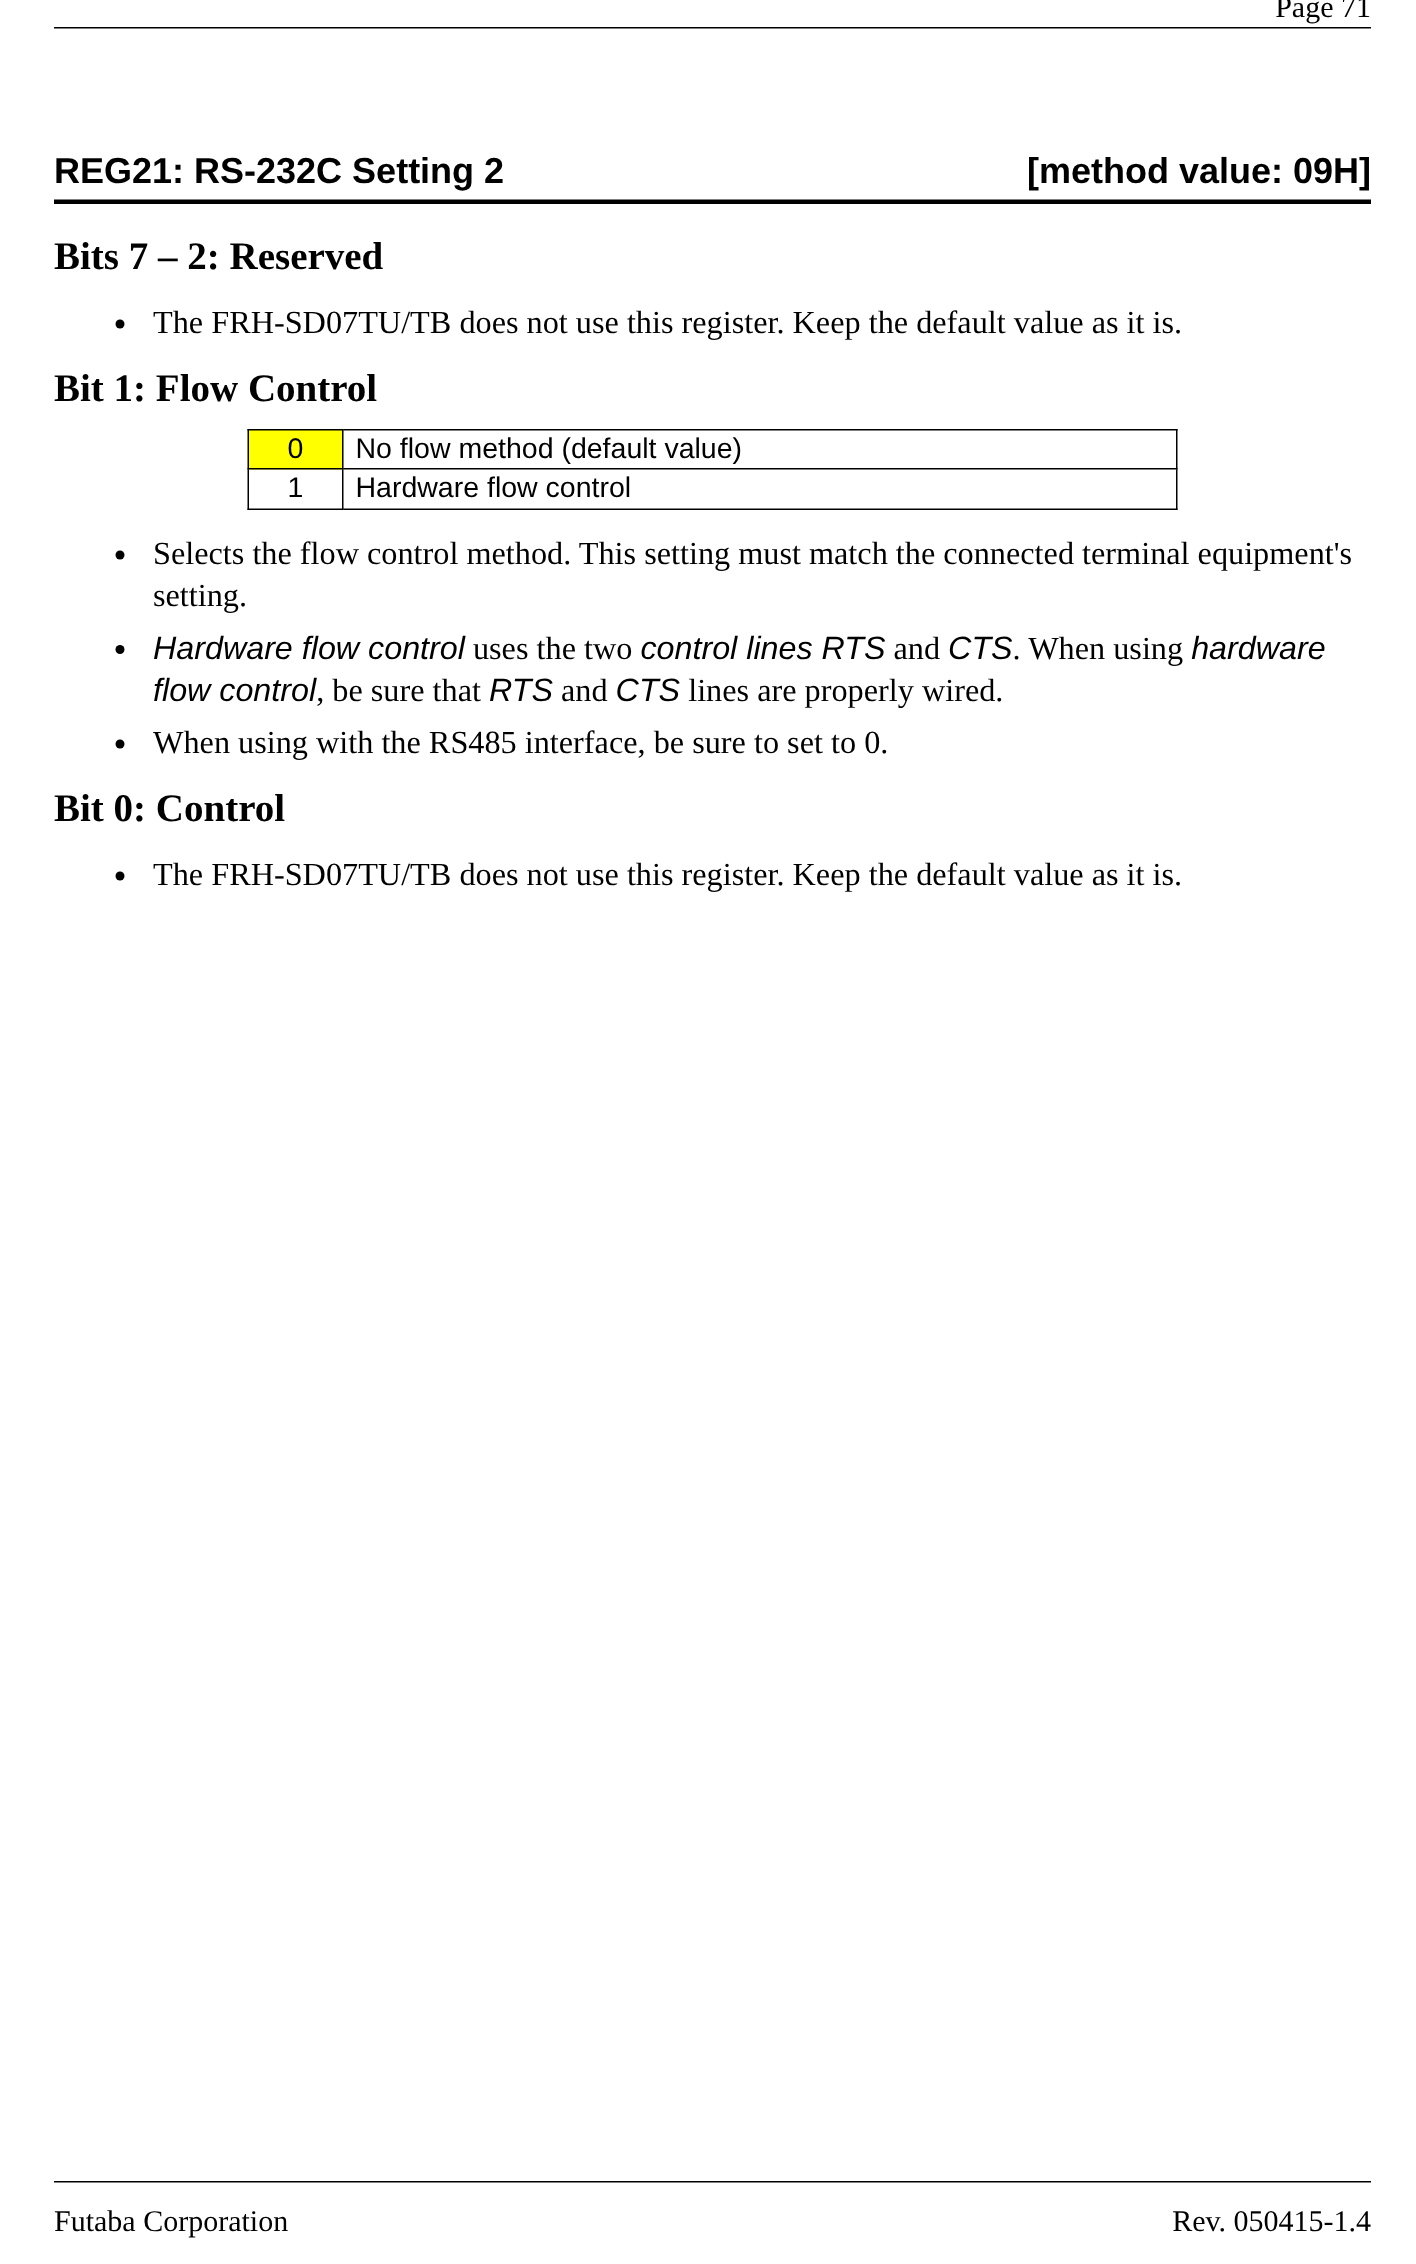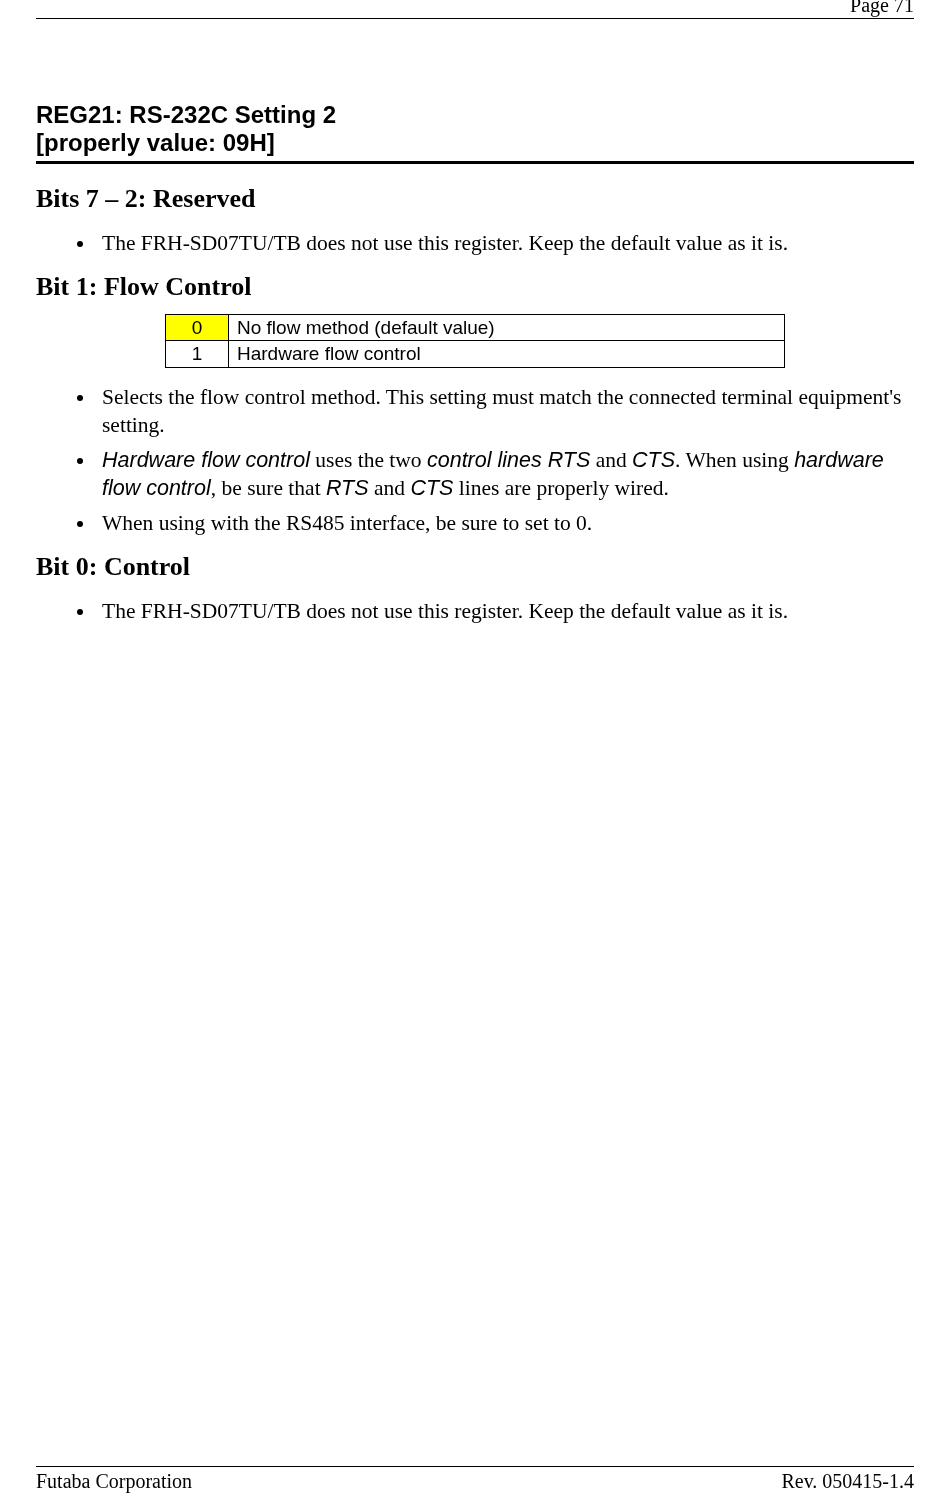--- a/index.html
+++ b/index.html
@@ -35,21 +35,20 @@
   .section-header {
     display: flex;
     justify-content: space-between;
     align-items: baseline;
     font-family: Arial, Helvetica, sans-serif;
     font-weight: bold;
     font-size: 24px;
     padding-bottom: 4px;
     border-bottom: 3px solid #000;
     margin-bottom: 20px;
-    flex-direction: column;
   }
   .subheading {
     font-weight: bold;
     font-size: 26px;
     margin: 14px 0 12px 0;
   }
   ul.bullets {
     list-style: disc;
     margin: 16px 0 14px 0;
     padding-left: 60px;
@@ -87,38 +86,38 @@
     text-align: center;
   }
   td.hl {
     background: #ffff00;
   }
   .footer {
     border-top: 1.5px solid #000;
     display: flex;
     justify-content: space-between;
     font-size: 20px;
-    padding-top: 3px;
+    padding-top: 15px;
     margin-bottom: 6px;
   }
 </style>
 </head>
 <body>
 
 <div class="page">
 
   <div class="top-rule">
     <div class="page-number">Page  71</div>
   </div>
 
   <div class="content">
 
     <div class="section-header">
       <span>REG21:  RS-232C Setting 2</span>
-      <span>[properly value: 09H]</span>
+      <span>[method value: 09H]</span>
     </div>
 
     <div class="subheading">Bits 7 – 2:  Reserved</div>
     <ul class="bullets">
       <li>The FRH-SD07TU/TB does not use this register. Keep the default value as it is.</li>
     </ul>
 
     <div class="subheading">Bit 1:  Flow Control</div>
 
     <table class="reg-table">

